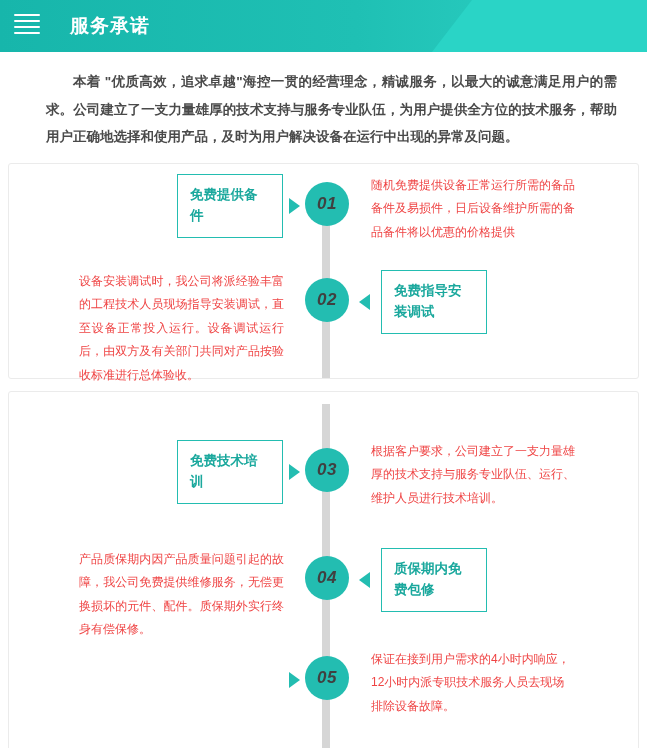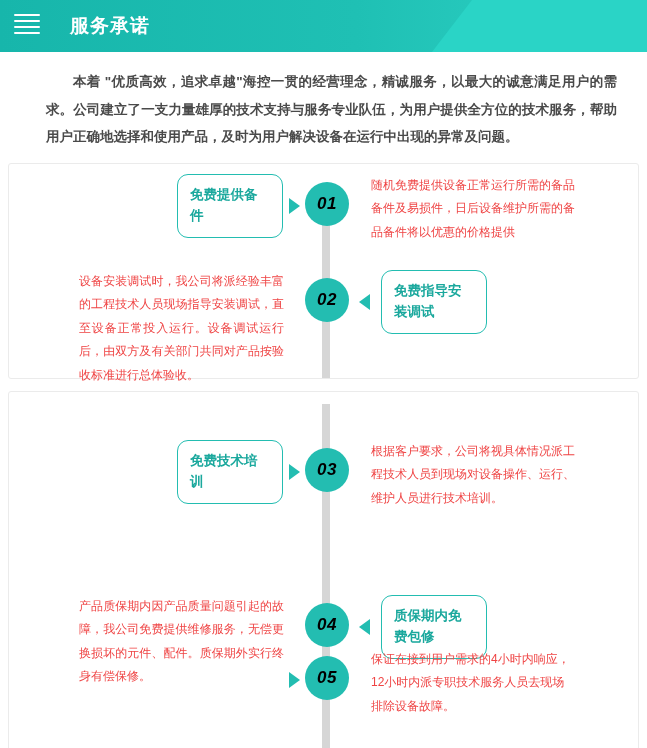--- a/index.html
+++ b/index.html
@@ -109,37 +109,37 @@
 
   
   .circle {
     position: absolute;
     left: 296px;
     top: 12px;
     width: 44px;
     height: 44px;
     border-radius: 50%;
     background: #23bdb1;
-    color: #000000;
+    color: #404040;
     font-size: 17px;
     font-style: italic;
     font-weight: bold;
     display: flex;
     align-items: center;
     justify-content: center;
     letter-spacing: 0.5px;
   }
 
   
   .label-box {
     position: absolute;
     top: 4px;
     box-sizing: border-box;
     border: 1px solid #23bdb1;
-    border-radius: 11px;
+    border-radius: 0;
     color: #1aa89d;
     font-size: 13.5px;
     font-weight: bold;
     line-height: 1.55;
     padding: 10px 12px;
     width: 106px;
     min-height: 42px;
     display: flex;
     align-items: center;
   }
@@ -216,24 +216,24 @@
 
   <div class="panel p2">
     <div class="timeline t2">
       
     </div>
 
     <div class="row" style="top:44px;">
       <div class="label-box left">免费技术培训</div>
       <div class="connector to-right"></div>
       <div class="circle">03</div>
-      <div class="desc right">根据客户要求，公司将视具体情况派工程技术人员到现场对设备操作、运行、维护人员进行技术培训。</div>
-    </div>
-
-    <div class="row" style="top:152px;margin-top:47px;">
+      <div class="desc right">根据客户要求，公司建立了一支力量雄厚的技术支持与服务专业队伍、运行、维护人员进行技术培训。</div>
+    </div>
+
+    <div class="row" style="top:152px;">
       <div class="desc left">产品质保期内因产品质量问题引起的故障，我公司免费提供维修服务，无偿更换损坏的元件、配件。质保期外实行终身有偿保修。</div>
       <div class="circle">04</div>
       <div class="connector to-left"></div>
       <div class="label-box right">质保期内免费包修</div>
     </div>
 
     <div class="row" style="top:252px;">
       <div class="connector to-right"></div>
       <div class="circle">05</div>
       <div class="desc right">保证在接到用户需求的4小时内响应，12小时内派专职技术服务人员去现场排除设备故障。</div>

